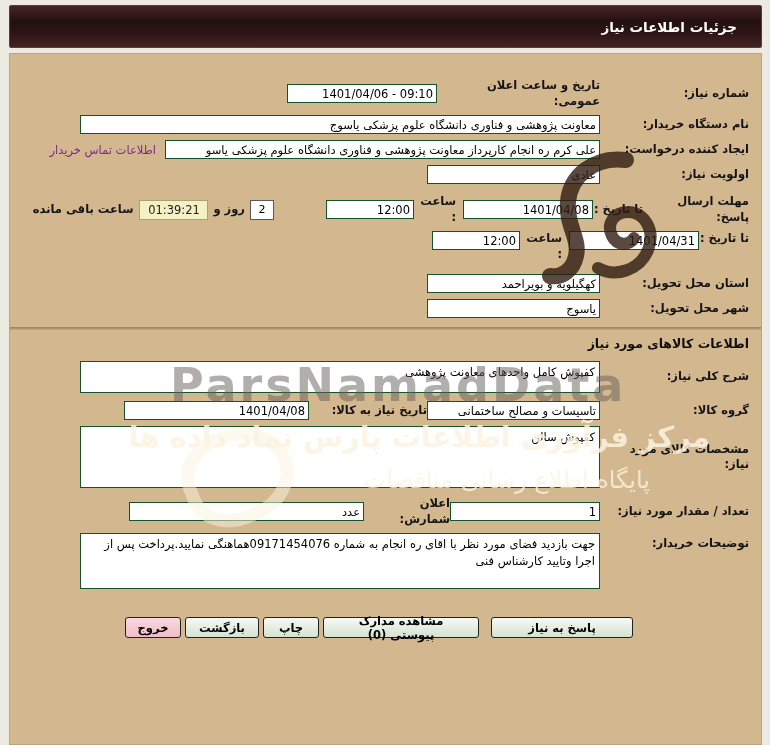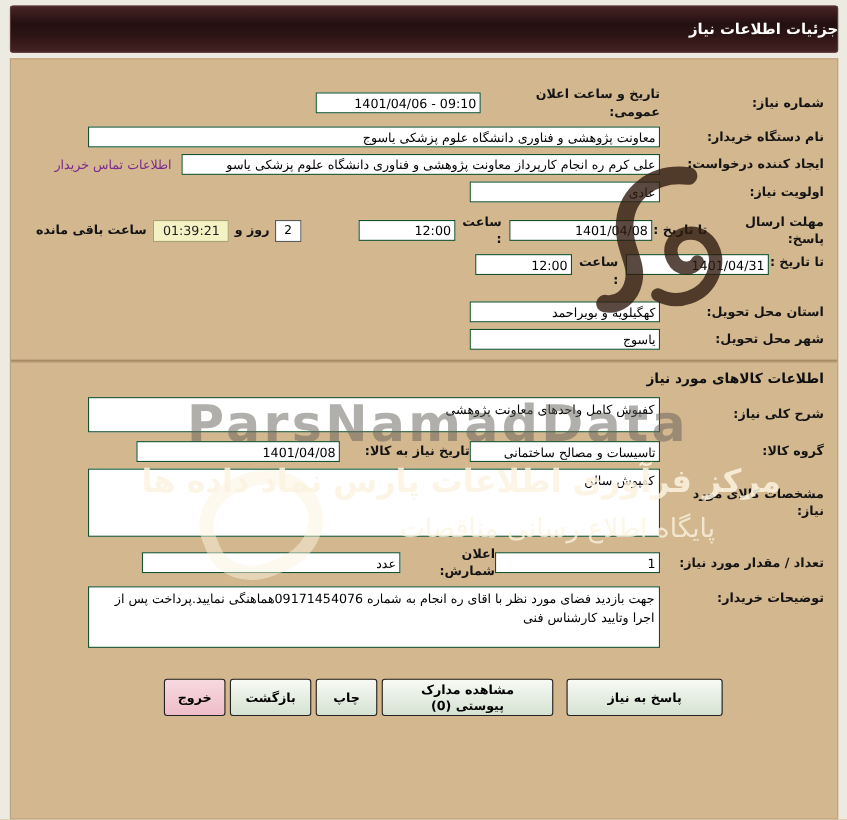--- a/index.html
+++ b/index.html
@@ -6,21 +6,21 @@
   body{
     width:770px;height:745px;position:relative;overflow:hidden;
     background:#edeae2;
     font-family:"DejaVu Sans",sans-serif;
     direction:rtl;
   }
   .titlebar{
     position:absolute;top:5px;right:8px;left:9px;height:43px;border-radius:3px;
     background:linear-gradient(180deg,#4a2525 0%,#241010 38%,#2c1414 62%,#462323 100%);
     box-shadow:0 0 0 1px #5c3a3a inset;
-    display:flex;align-items:center;padding:0 0;z-index:10;
+    display:flex;align-items:center;padding:0 25px;z-index:10;
   }
   .title{color:#ffffff;font-weight:bold;font-size:13.5px;}
   .page{
     position:absolute;top:53px;right:8px;left:9px;bottom:0;
     background:var(--page-bg,#d3b78f);
     border:1px solid #bda37c;
     padding:24px 12px 0 12px;
   }
   .row{display:flex;align-items:center;margin-bottom:6px;}
   .lbl{font-weight:bold;font-size:11.5px;color:#141414;line-height:1.35;flex:none;}
@@ -37,21 +37,21 @@
     flex:none;width:22px;height:18px;margin-right:52px;background:#ffffff;border:1px solid #5a5a5a;
     display:flex;align-items:center;justify-content:center;font-size:11px;color:#000;
   }
   .countdown{
     flex:none;width:67px;height:18px;background:var(--countdown-bg,#f4f1c4);border:1px solid #a8a375;
     display:flex;align-items:center;justify-content:center;font-size:11.5px;color:#222;direction:ltr;
   }
   .section-sep{height:3px;margin:9px -12px 6px -12px;background:linear-gradient(180deg,#9c7f59,#c8ac83);border:0;}
   .section-title{font-weight:bold;font-size:12.5px;color:#0f0f0f;margin-bottom:10px;}
   .btn{
-    flex:none;height:34px;border:1px solid #222;border-radius:3px;
+    flex:none;height:21px;border:1px solid #222;border-radius:3px;
     background:linear-gradient(180deg,#f8faf5 0%,#e2ebdf 60%,#d5e2d2 100%);
     font-family:"DejaVu Sans",sans-serif;font-weight:bold;font-size:11.5px;color:#000;
     display:flex;align-items:center;justify-content:center;cursor:pointer;padding:0 16px;box-sizing:border-box;
   }
   .btn-exit{background:linear-gradient(180deg,#f7d9e0 0%,var(--exit-btn-bg,#eebdc9) 100%);}
   .buttons{margin-top:28px;}
   
   .wm{position:absolute;inset:0;pointer-events:none;z-index:40;}
   .wm-latin{position:absolute;left:170px;top:358px;direction:ltr;font-weight:bold;font-size:46px;
     letter-spacing:3px;color:rgba(100,96,90,0.5);white-space:nowrap;}
@@ -149,21 +149,21 @@
     <label class="lbl" style="width:80px;padding-left:6px">اعلان شمارش:</label>
     <input class="tb" style="width: 235px;" readonly="" value="عدد">
   </div>
 
   <div class="row" style="align-items:flex-start">
     <label class="lbl lblcol" style="margin-top:3px">توضیحات خریدار:</label>
     <textarea class="tb" style="width: 520px; height: 56px;" readonly="">جهت بازدید فضای مورد نظر با اقای ره انجام به شماره 09171454076هماهنگی نمایید.پرداخت پس از اجرا وتایید کارشناس فنی</textarea>
   </div>
 
   <div class="row buttons">
-    <button class="btn" style="width:142px;margin-right:92px">پاسخ به نیاز</button>
+    <button class="btn" style="width:142px;margin-right:116px">پاسخ به نیاز</button>
     <button class="btn" style="width:156px;margin-right:12px">مشاهده مدارک پیوستی (0)</button>
     <button class="btn" style="width:56px;margin-right:4px">چاپ</button>
     <button class="btn" style="width:74px;margin-right:4px">بازگشت</button>
     <button class="btn btn-exit" style="width:56px;margin-right:4px">خروج</button>
   </div>
 
 </div>
 
 <div class="wm">
   <svg class="wm-logo" width="135" height="140" viewBox="0 0 135 140">

